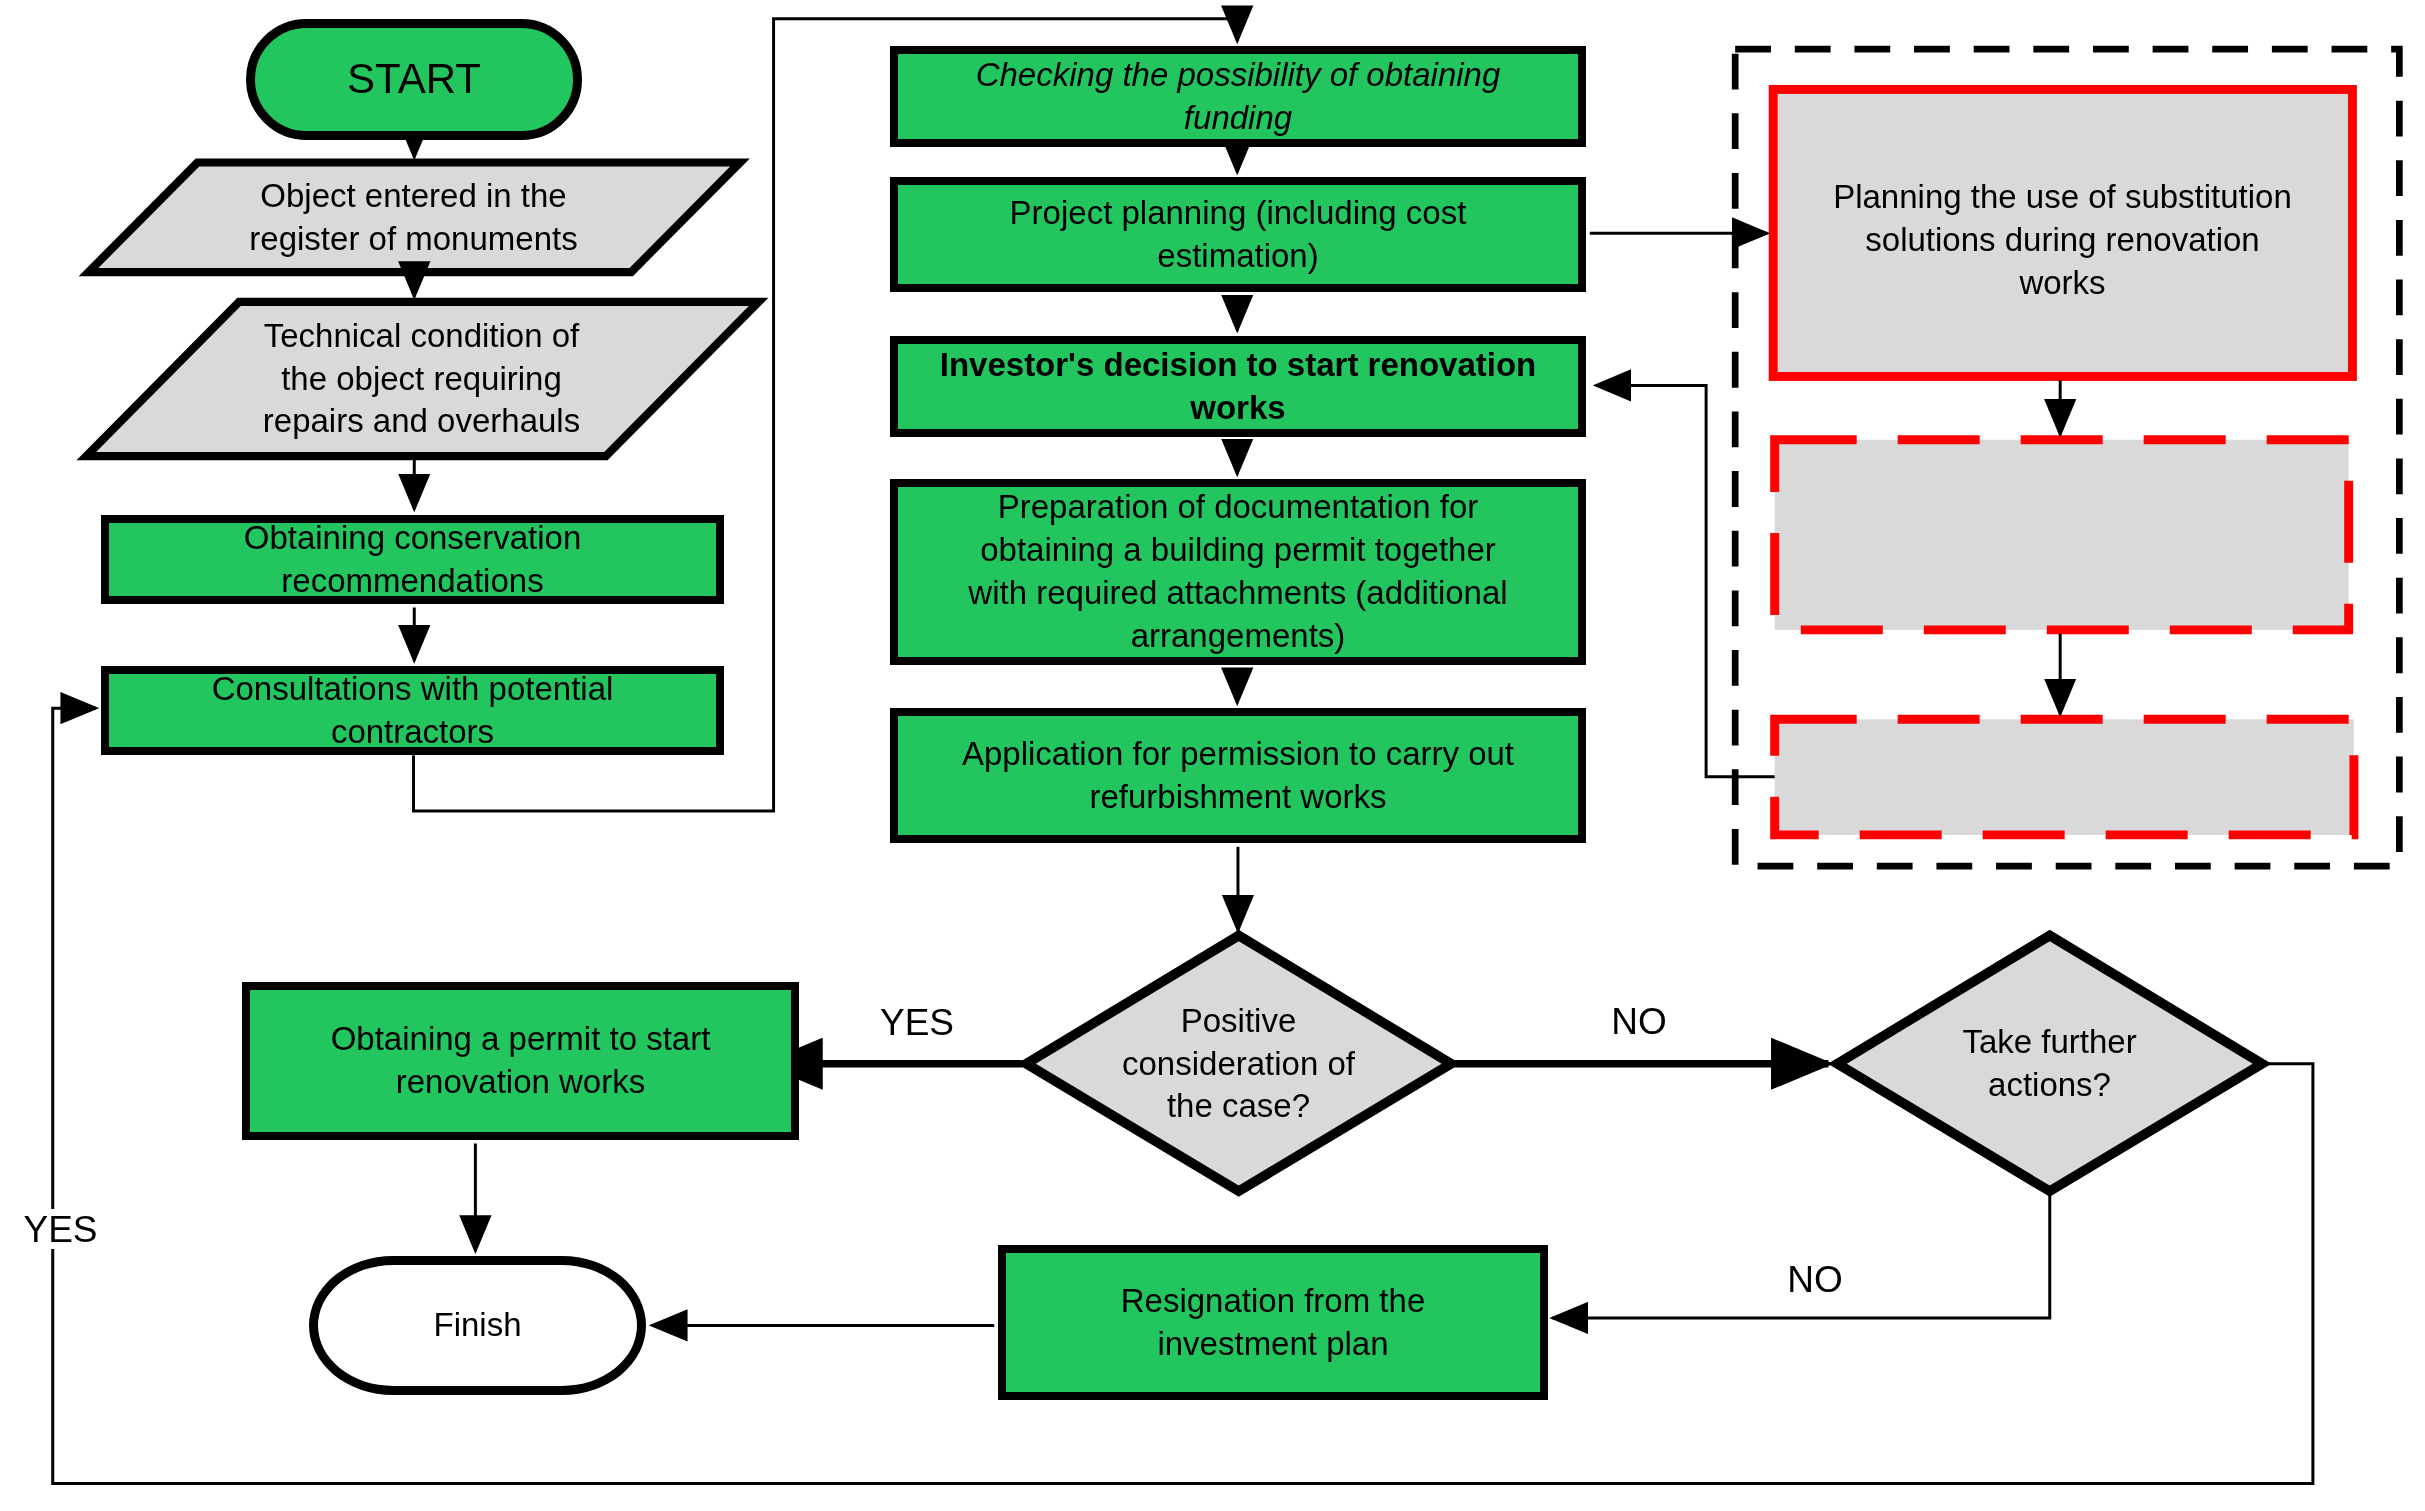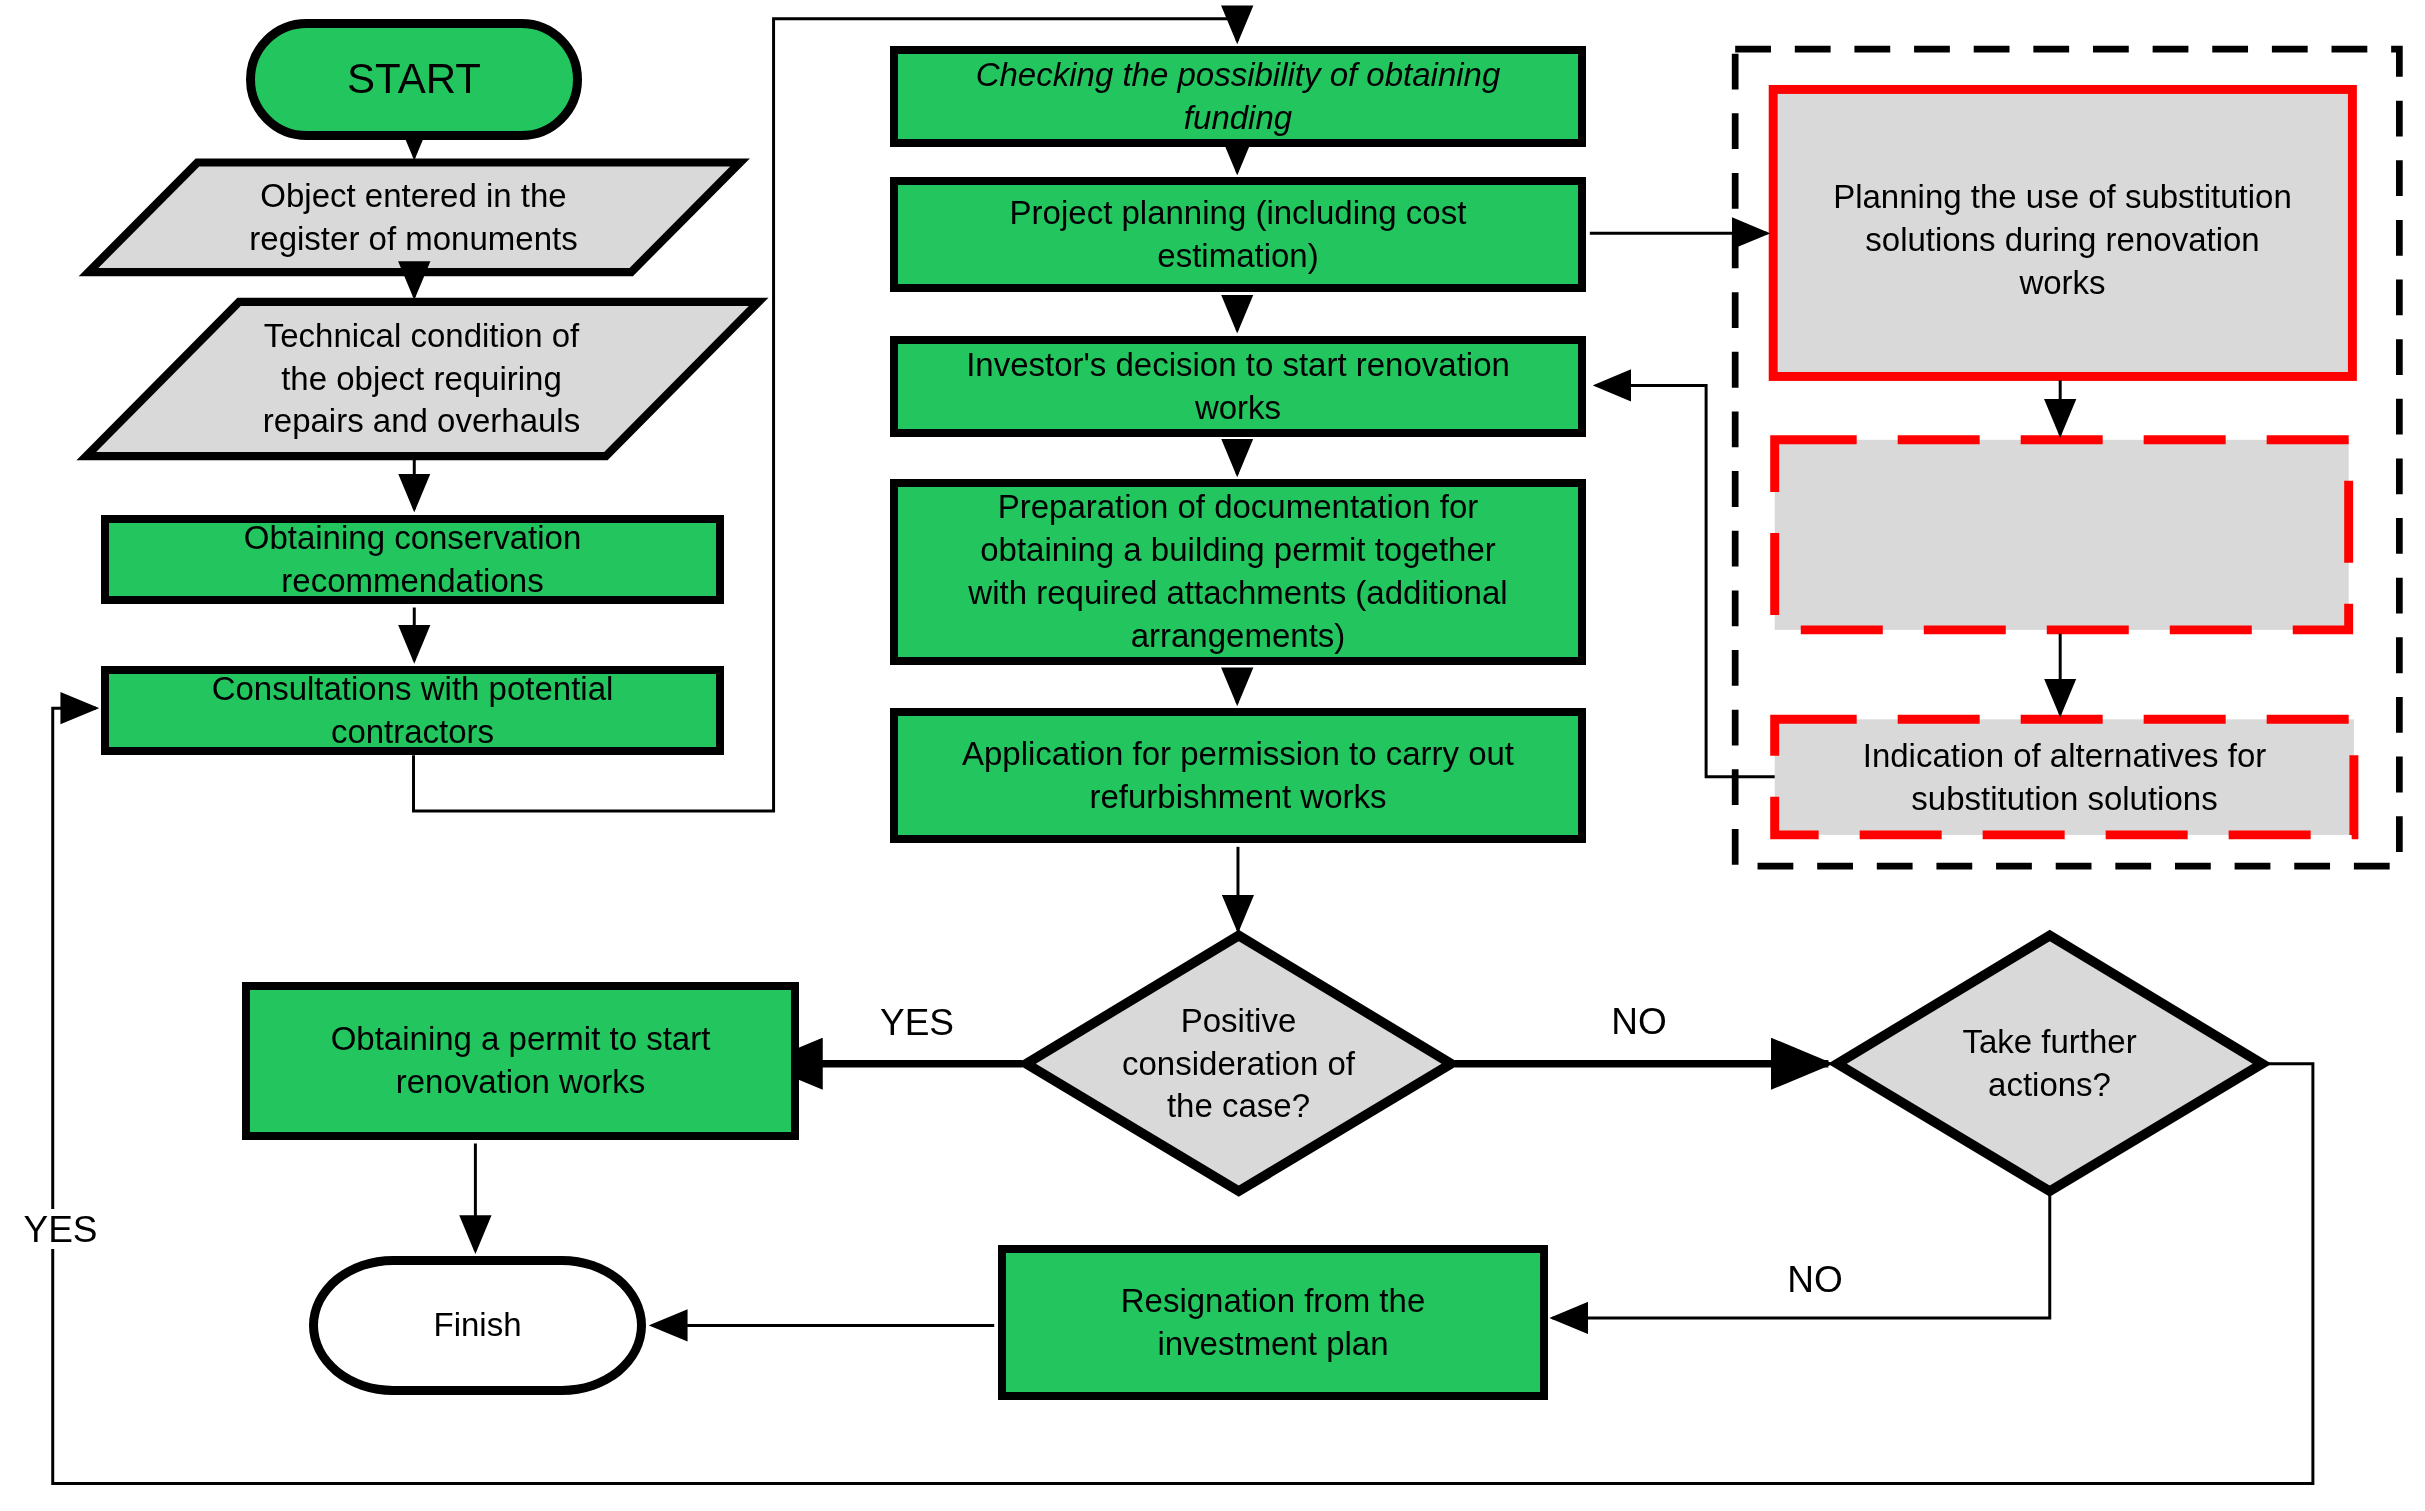--- a/index.html
+++ b/index.html
@@ -101,21 +101,21 @@
 
   <div class="box" style="left:101px;top:666px;width:623px;height:89px;">Consultations with potential
 contractors</div>
 
   <div class="box" style="left:890px;top:46px;width:696px;height:101px;font-style:italic;">Checking the possibility of obtaining
 funding</div>
 
   <div class="box" style="left:890px;top:177px;width:696px;height:115px;">Project planning (including cost
 estimation)</div>
 
-  <div class="box" style="left:890px;top:336px;width:696px;height:101px;">Investor's decision to start renovation
+  <div class="box" style="left:890px;top:336px;width:696px;height:101px;font-weight:bold;">Investor's decision to start renovation
 works</div>
 
   <div class="box" style="left:890px;top:479px;width:696px;height:186px;">Preparation of documentation for
 obtaining a building permit together
 with required attachments (additional
 arrangements)</div>
 
   <div class="box" style="left:890px;top:708px;width:696px;height:135px;">Application for permission to carry out
 refurbishment works</div>
 
@@ -124,22 +124,20 @@
 the case?</div>
 
   <div class="overlay" style="left:1878px;top:962px;width:343px;height:204px;">Take further
 actions?</div>
 
   <div class="overlay" style="left:1773px;top:97px;width:579px;height:287px;text-align:center;">Planning the use of substitution
 solutions during renovation
 works</div>
 
 
-  <div class="overlay" style="left:1775px;top:720px;width:579px;height:116px;">Indication of alternatives for
-substitution solutions</div>
 
   <div class="box" style="left:197px;top:982px;width:557px;height:158px;margin-left:45px;">Obtaining a permit to start
 renovation works</div>
 
   <div class="box finish" style="left:309px;top:1256px;width:337px;height:139px;">Finish</div>
 
   <div class="box" style="left:998px;top:1245px;width:550px;height:155px;">Resignation from the
 investment plan</div>
 
   <div class="edge-label" style="left:838px;top:1002px;width:149px;">YES</div>

